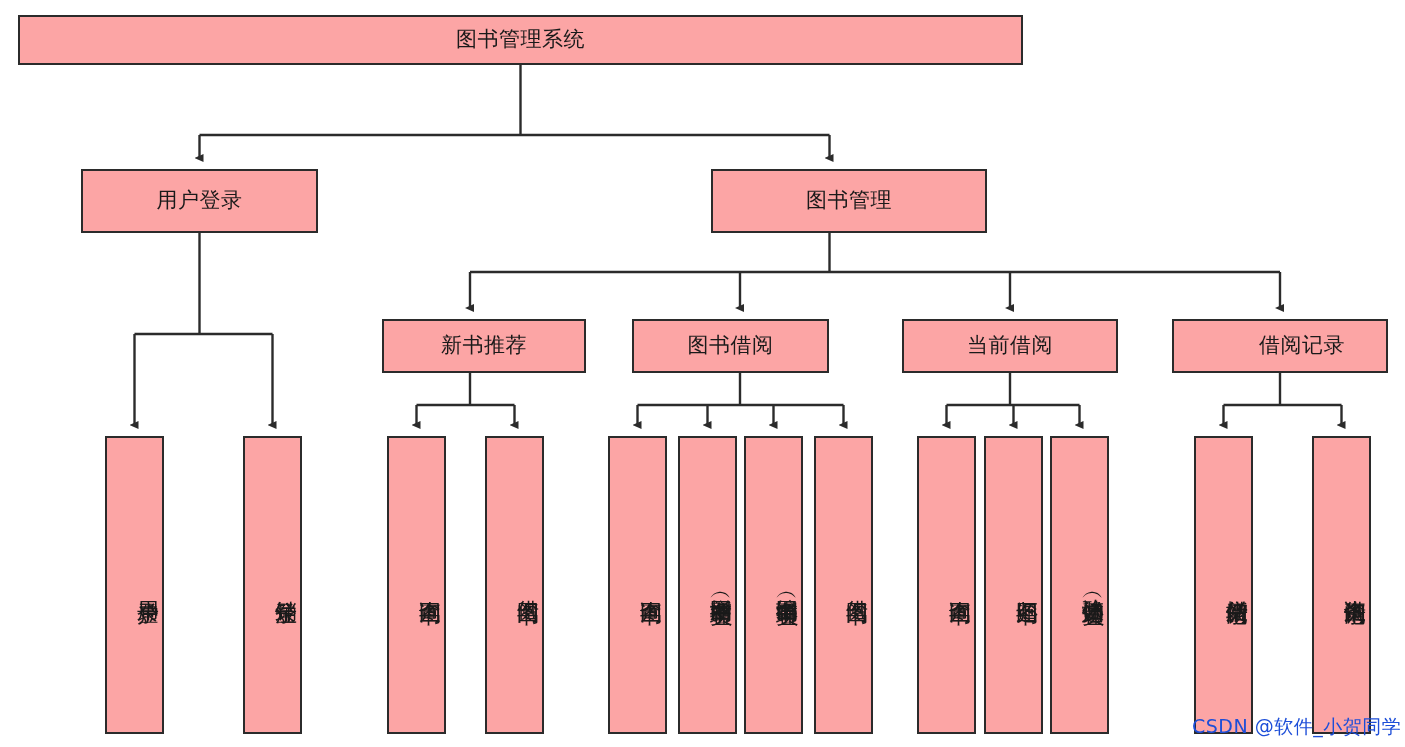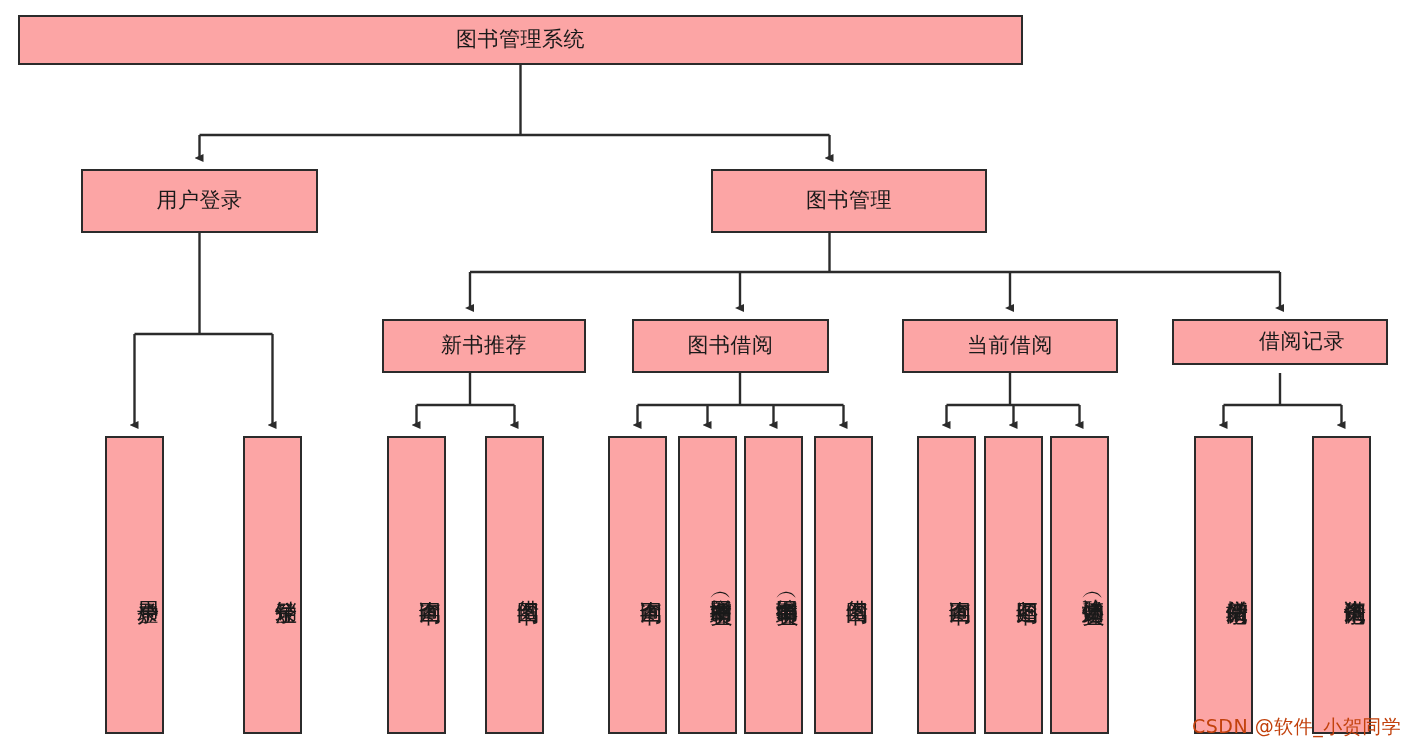--- a/index.html
+++ b/index.html
@@ -121,21 +121,21 @@
       </div>
       <div class="node horiz" style="left: 382px; top: 319px; width: 204px; height: 54px;">
         <span>新书推荐</span>
       </div>
       <div class="node horiz" style="left: 632px; top: 319px; width: 197px; height: 54px;">
         <span>图书借阅</span>
       </div>
       <div class="node horiz" style="left: 902px; top: 319px; width: 216px; height: 54px;">
         <span>当前借阅</span>
       </div>
-      <div class="node horiz" style="left: 1172px; top: 319px; width: 216px; height: 46px; padding-left: 44px;">
+      <div class="node horiz" style="left: 1172px; top: 319px; width: 216px; height: 54px; padding-left: 44px;">
         <span>借阅记录</span>
       </div>
       <div class="node vert" style="left: 105px; top: 436px; width: 59px; height: 298px;">
         <span class="vtext">用户登录</span>
       </div>
       <div class="node vert" style="left: 243px; top: 436px; width: 59px; height: 298px;">
         <span class="vtext">注销登录</span>
       </div>
       <div class="node vert" style="left: 387px; top: 436px; width: 59px; height: 298px;">
         <span class="vtext">查询图书</span>
@@ -165,14 +165,14 @@
         <span class="vtext">确认归还（管理员）</span>
       </div>
       <div class="node vert" style="left: 1194px; top: 436px; width: 59px; height: 298px;">
         <span class="vtext">新增借阅记录</span>
       </div>
       <div class="node vert" style="left: 1312px; top: 436px; width: 59px; height: 298px;">
         <span class="vtext">查询借阅记录</span>
       </div>
     </div>
 
-  <div class="watermark" style="left: 1192px; top: 714px; color: #c2410c;">CSDN @软件_小贺同学</div>
+  <div class="watermark" style="left: 1192px; top: 714px; color: #1d4ed8;">CSDN @软件_小贺同学</div>
 </div>
 
 </body></html>

